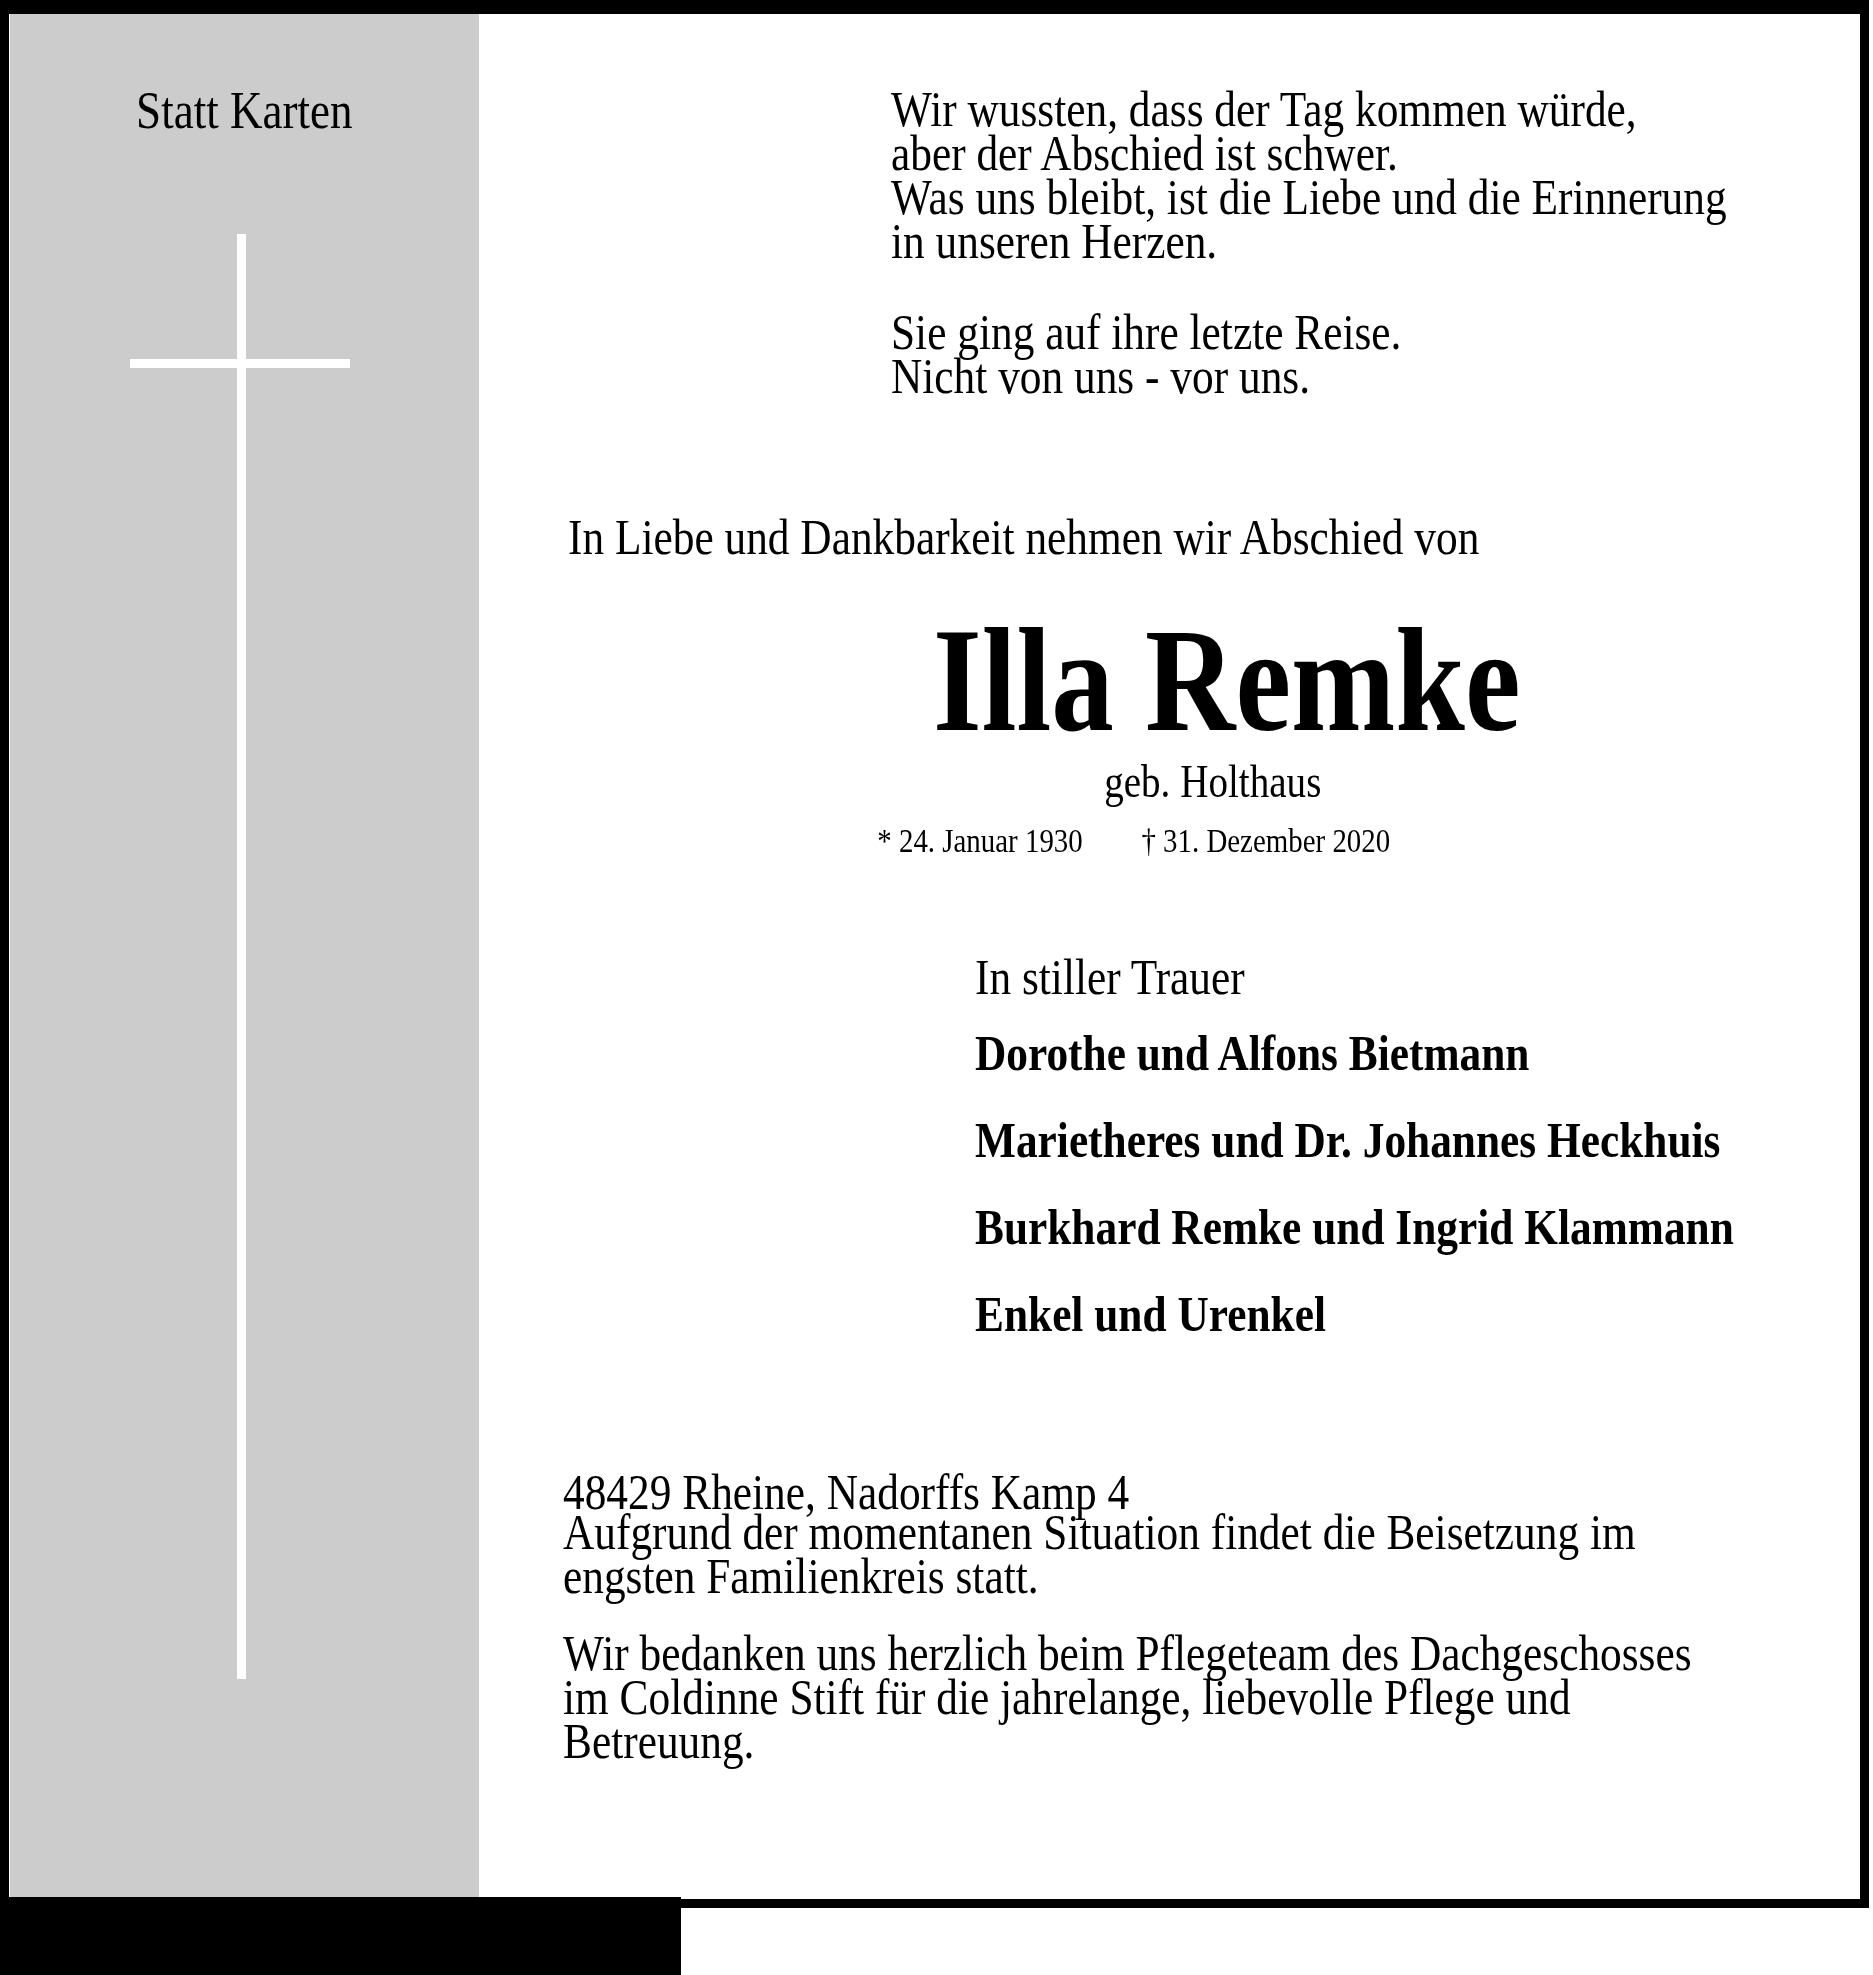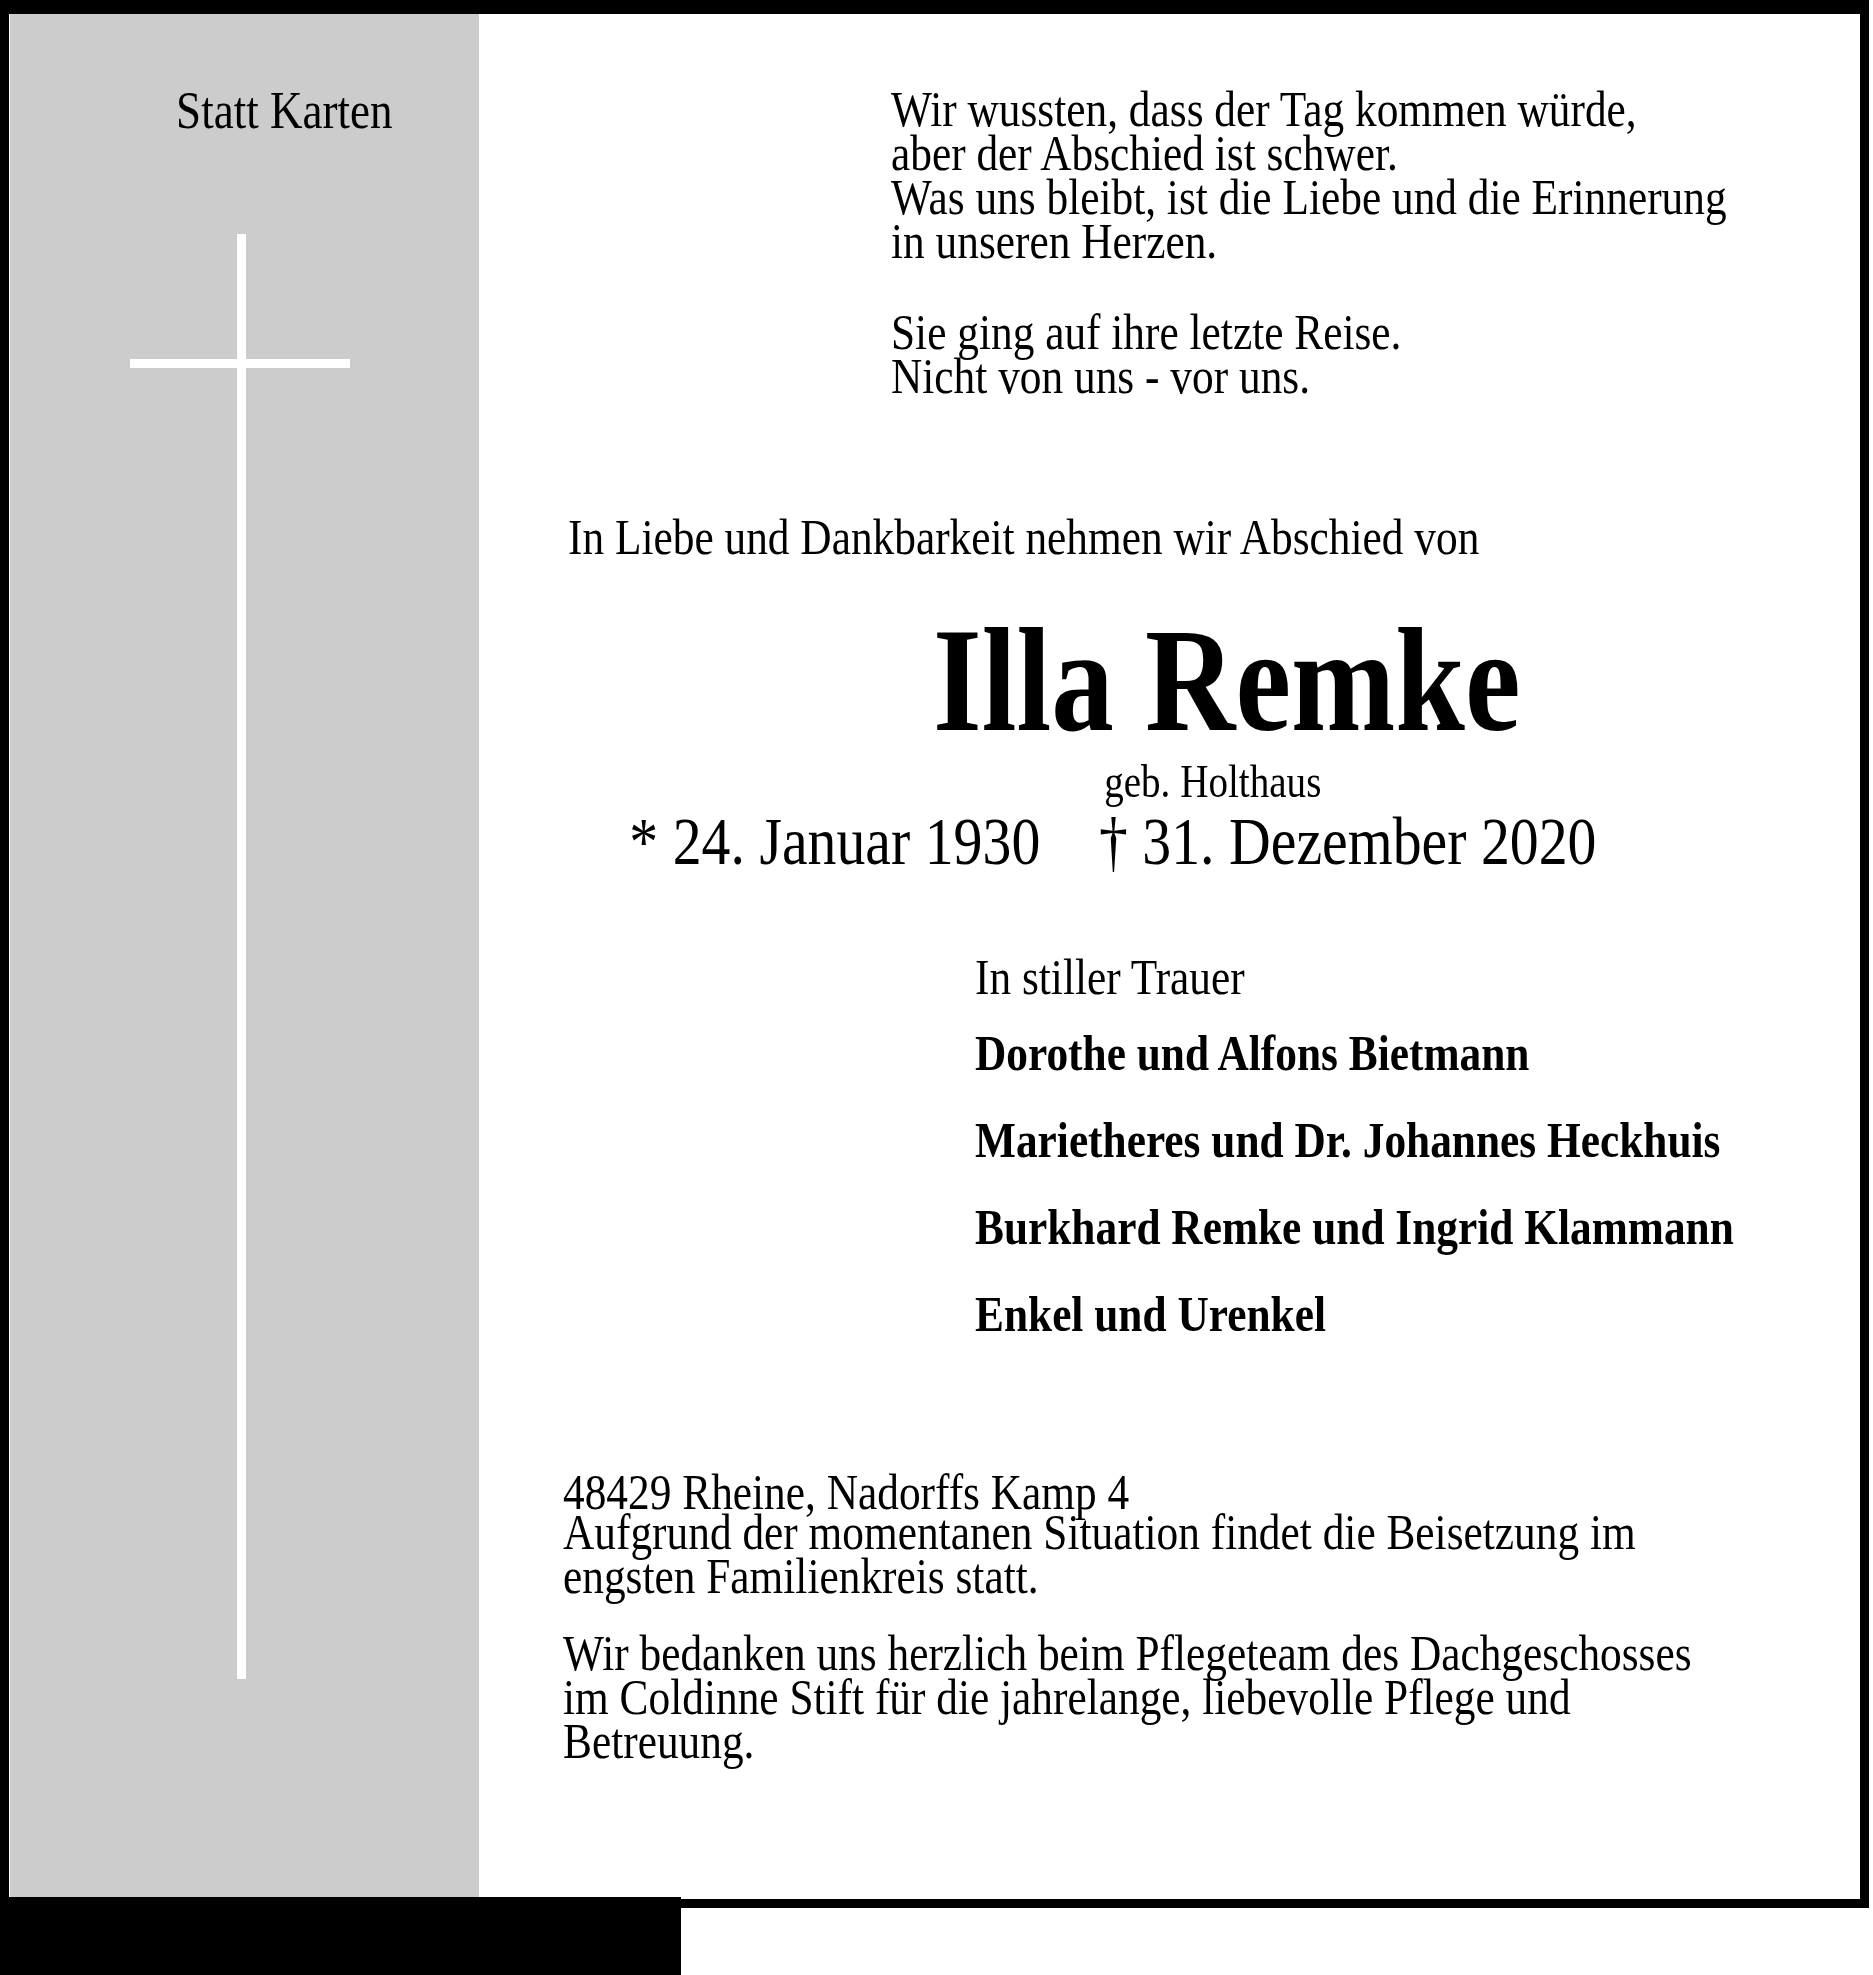--- a/index.html
+++ b/index.html
@@ -20,30 +20,30 @@
   
   .black-tab{position:absolute;left:0;top:1897px;width:681px;height:78px;background:#000000;}
 
   .txt{position:absolute;font-family:"Liberation Serif","DejaVu Serif",serif;color:#000000;
        white-space:nowrap;font-size:51px;line-height:44px;}
   .condL{transform:scaleX(0.85);transform-origin:left top;}
   .center{text-align:center;}
   .center .cond{display:inline-block;transform:scaleX(0.85);transform-origin:center top;white-space:nowrap;}
   .bold{font-weight:bold;}
 
-  .statt{left:9.8px;width:469px;top:88px;font-size:53px;padding-left:40px;}
+  .statt{left:9.8px;width:469px;top:88px;font-size:53px;}
 
   .verse1{left:891px;top:87px;}
   .verse2{left:891px;top:310px;}
   .intro{left:568px;top:515px;}
 
   .name-row{left:479px;width:1496px;top:605px;font-size:149px;line-height:150px;font-weight:bold;}
   .name-row .cond{transform:scaleX(0.84);}
   .maiden-row{left:479px;width:1380px;top:759px;font-size:46px;line-height:46px;padding-left:44px;}
-  .dates-row{left:469px;width:1287px;top:815px;font-size:68px;line-height:52px;}
+  .dates-row{left:490px;width:1287px;top:815px;font-size:34px;line-height:52px;}
   .death-date{margin-left:69px;}
 
   .trauer{left:975px;top:955px;}
   .family{left:975px;top:1031px;}
   .family .fline{line-height:44px;margin-bottom:43px;}
 
   .address{left:563px;top:1470px;}
   .note1{left:563px;top:1510px;}
   .note2{left:563px;top:1631px;}
 </style>

